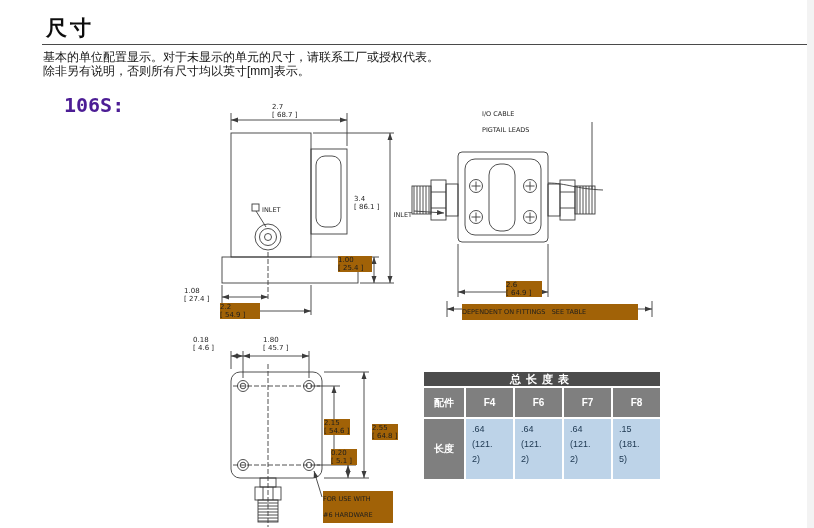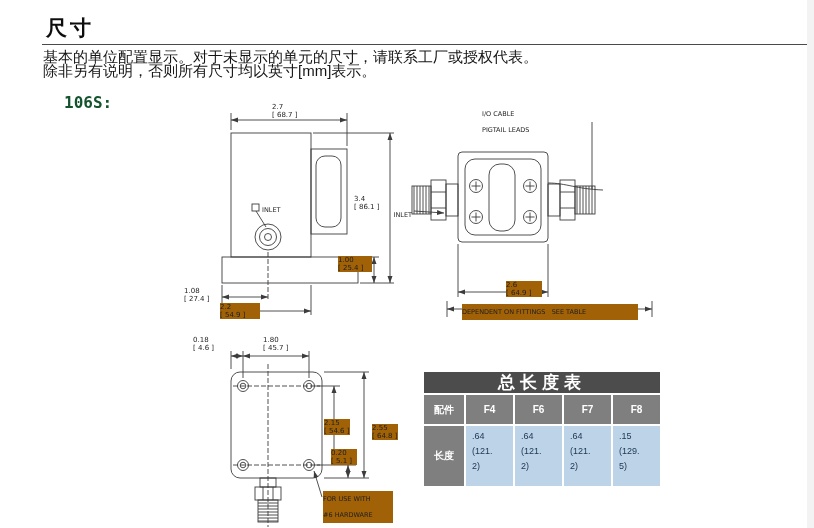--- a/index.html
+++ b/index.html
@@ -1,30 +1,30 @@
 <!DOCTYPE html>
 <html><head>
 <meta charset="utf-8">
 <style>
   *{margin:0;padding:0;box-sizing:border-box}
   html,body{background:#fff}
   body{width:814px;height:528px;position:relative;overflow:hidden;font-family:"Liberation Sans",sans-serif}
   .page{position:absolute;inset:0;background:#fff}
   .doc-title{position:absolute;left:46px;top:14px;font-size:21px;font-weight:bold;color:#0d0d0d;font-family:Liberation Serif, serif;letter-spacing:3px}
   .rule{position:absolute;left:42px;top:44px;width:766px;height:1px;background:#4a4a4a}
-  .intro{position:absolute;left:43px;top:50px;font-size:15px;color:#141414;line-height:14px}
-  .model{position:absolute;left:64px;top:93px;font-size:16px;font-weight:bold;color:#14532d;font-family:"DejaVu Sans Mono",monospace}
+  .intro{position:absolute;left:43px;top:50px;font-size:12px;color:#141414;line-height:14px}
+  .model{position:absolute;left:64px;top:93px;font-size:20px;font-weight:bold;color:#4c1d95;font-family:"DejaVu Sans Mono",monospace}
   svg.art{position:absolute;left:0;top:0}
   .lbl{position:absolute;font-size:7px;line-height:8px;color:#1e1e1e;text-align:left;white-space:pre-line;font-family:"DejaVu Sans",sans-serif}
   .s65{font-size:6.5px;line-height:16px}
   .bg{background:#a16207}
   .al{text-align:left}
   .ar{text-align:right}
   .lentable{position:absolute;left:424px;top:372px;width:236px;display:grid;grid-template-columns:40px 47px 47px 47px 47px;gap:2px;background:#fff}
-  .tt{grid-column:1/6;background:#4c4c4c;color:#fff;font-weight:bold;font-size:17px;height:21px;display:flex;align-items:center;justify-content:center;letter-spacing:5px}
+  .tt{grid-column:1/6;background:#4c4c4c;color:#fff;font-weight:bold;font-size:11px;height:14px;display:flex;align-items:center;justify-content:center;letter-spacing:5px}
   .th{background:#7f7f7f;color:#fff;font-weight:bold;font-size:10px;height:29px;display:flex;align-items:center;justify-content:center}
   .rowlabel{background:#7f7f7f;color:#fff;font-weight:bold;font-size:10px;height:60px;display:flex;align-items:center;justify-content:center}
   .td{background:#bdd3e8;color:#203a53;font-size:9px;line-height:15px;text-align:left;padding:3px 0 0 6px;white-space:pre-line;height:60px}
   .rightedge{position:absolute;right:0;top:0;width:7px;height:528px;background:#f3f3f3}
 </style>
 </head>
 <body>
 
 <div class="page">
 
@@ -232,18 +232,18 @@
     <div class="td">.64
 (121.
 2)</div>
     <div class="td">.64
 (121.
 2)</div>
     <div class="td">.64
 (121.
 2)</div>
     <div class="td">.15
-(129.
+(181.
 5)</div>
   </div>
 
   <div class="rightedge"></div>
 </div>
 
 </body></html>

